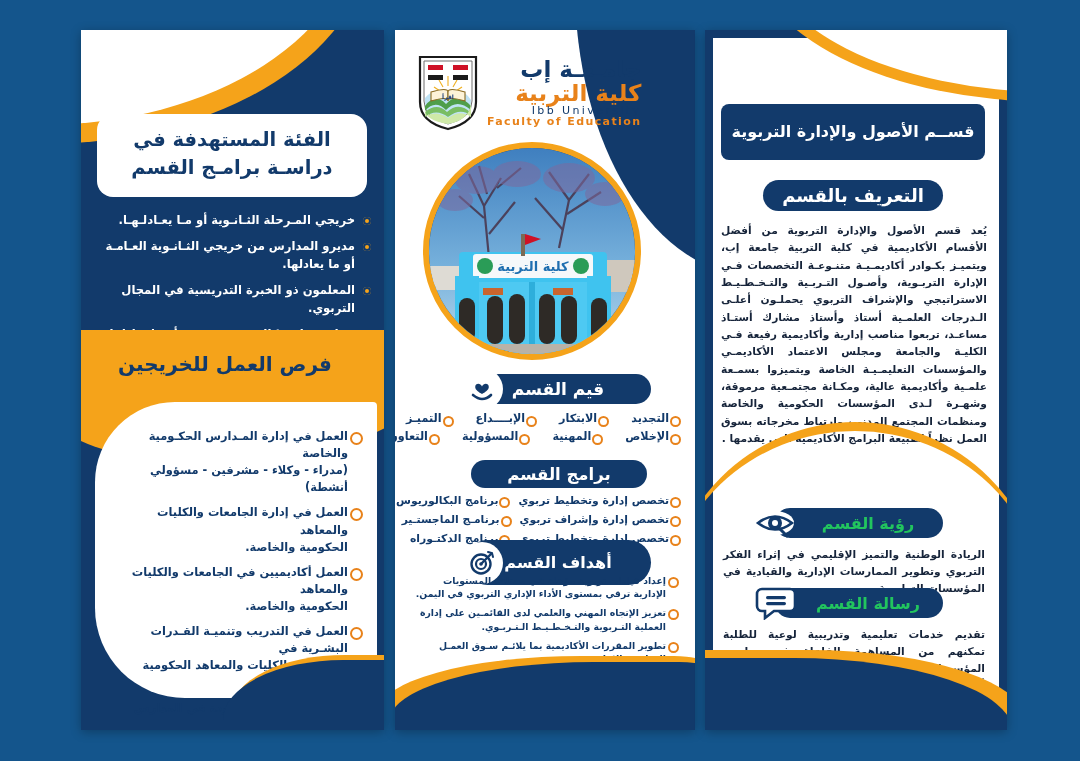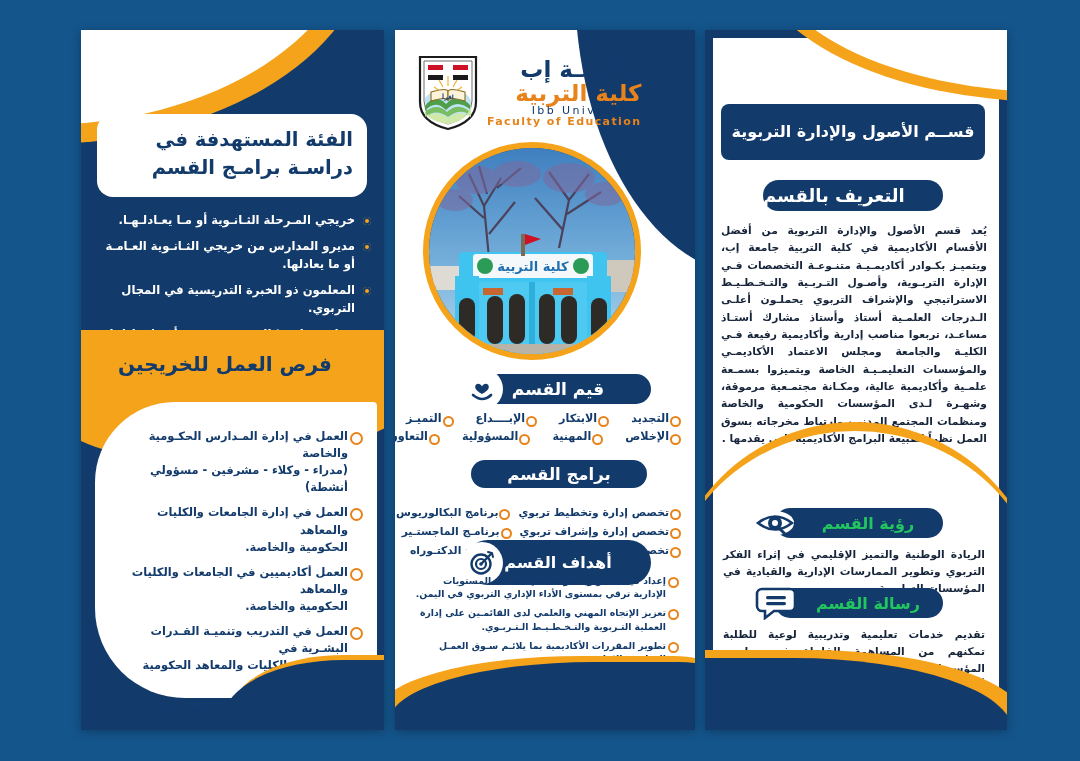--- a/index.html
+++ b/index.html
@@ -31,21 +31,21 @@
     position:absolute; left:-40px; top:-96px; width:330px; height:210px;
     background:#f5a31a; border-radius:0 0 100% 0;
   }
   #lp-top-swoosh-cut{
     position:absolute; left:-40px; top:-110px; width:316px; height:205px;
     background:#ffffff; border-radius:0 0 100% 0;
   }
   #lp-title-card{
     position:absolute; left:16px; top:84px; width:270px;
     background:#ffffff; border-radius:16px;
-    padding:12px 14px 14px; 
+    padding:12px 14px 14px; text-align:center;
   }
   #lp-title-card .t{
     color:#123a6b; font-weight:bold; font-size:19.5px; line-height:1.45;
     letter-spacing:.3px;
   }
   #lp-target-list{
     position:absolute; left:14px; top:182px; width:276px;
     text-align:right; color:#ffffff;
   }
   #lp-target-list li{
@@ -135,21 +135,21 @@
   }
 
   #mp-values-pill{ position:absolute; left:70px; top:344px; width:186px; height:30px; font-size:17px; }
   #mp-values{ position:absolute; left:14px; top:382px; width:272px; text-align:center; }
   .val-row{ display:flex; flex-direction:row-reverse; justify-content:flex-end; gap:22px; margin-bottom:5px; }
   .val{ color:#123a6b; font-size:11.2px; font-weight:bold; position:relative; padding-right:12px; white-space:nowrap;}
   .val::before{ content:""; position:absolute; right:0; top:4px; width:7px;height:7px;border-radius:50%;
     border:2px solid #e8821a; background:#fff; }
 
   #mp-programs-pill{ position:absolute; left:76px; top:430px; width:176px; height:28px; font-size:16.5px; }
-  #mp-programs{ position:absolute; left:14px; top:476px; width:272px; }
+  #mp-programs{ position:absolute; left:14px; top:464px; width:272px; }
   .prog-row{ display:flex; flex-direction:row-reverse; justify-content:flex-end; gap:8px; margin-bottom:6px; align-items:baseline;}
   .prog-name{ color:#123a6b; font-size:10.8px; font-weight:bold; position:relative; padding-right:12px; white-space:nowrap;}
   .prog-name::before{ content:""; position:absolute; right:0; top:3px; width:7px;height:7px;border-radius:50%;
     border:2px solid #e8821a; background:#fff; }
   .prog-spec{ color:#123a6b; font-size:10.8px; font-weight:bold; position:relative; padding-right:12px; white-space:nowrap;}
   .prog-spec::before{ content:""; position:absolute; right:0; top:3px; width:7px;height:7px;border-radius:50%;
     border:2px solid #e8821a; background:#fff; }
 
   #mp-goals-pill{ position:absolute; left:70px; top:510px; width:186px; height:45px; font-size:16px; }
   #mp-goals{ position:absolute; left:16px; top:544px; width:268px; }
@@ -185,21 +185,21 @@
   }
   #rp-dept-card{
     position:absolute; left:16px; top:74px; width:264px; height:56px;
     background:#123a6b; border-radius:8px;
     display:flex; align-items:center; justify-content:center; text-align:center;
     color:#fff; font-size:16px; font-weight:bold; padding:0 10px; line-height:1.3;
   }
   #rp-intro-pill{
     position:absolute; left:58px; top:150px; width:180px; height:31px;
     background:#123a6b; border-radius:30px; color:#fff;
-    display:flex; align-items:center; justify-content:flex-end;
+    display:flex; align-items:center; justify-content:center;
     font-size:18px; font-weight:bold;
   }
   #rp-intro-text{
     position:absolute; left:16px; top:192px; width:266px;
     color:#16243a; font-size:10.7px; font-weight:bold; line-height:1.62;
     text-align:justify; direction:rtl;
   }
   #rp-arc{
     position:absolute; left:-40px; top:392px; width:380px; height:190px;
     border-top:9px solid #f5a31a; border-radius:50%/100% 100% 0 0;

